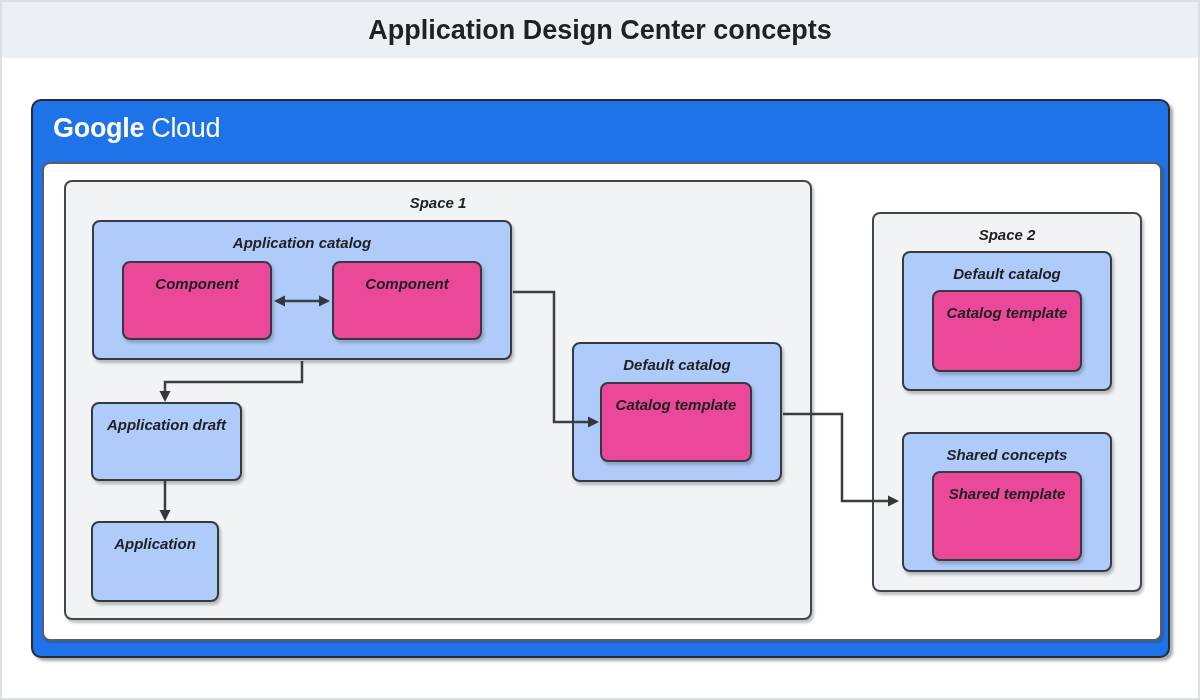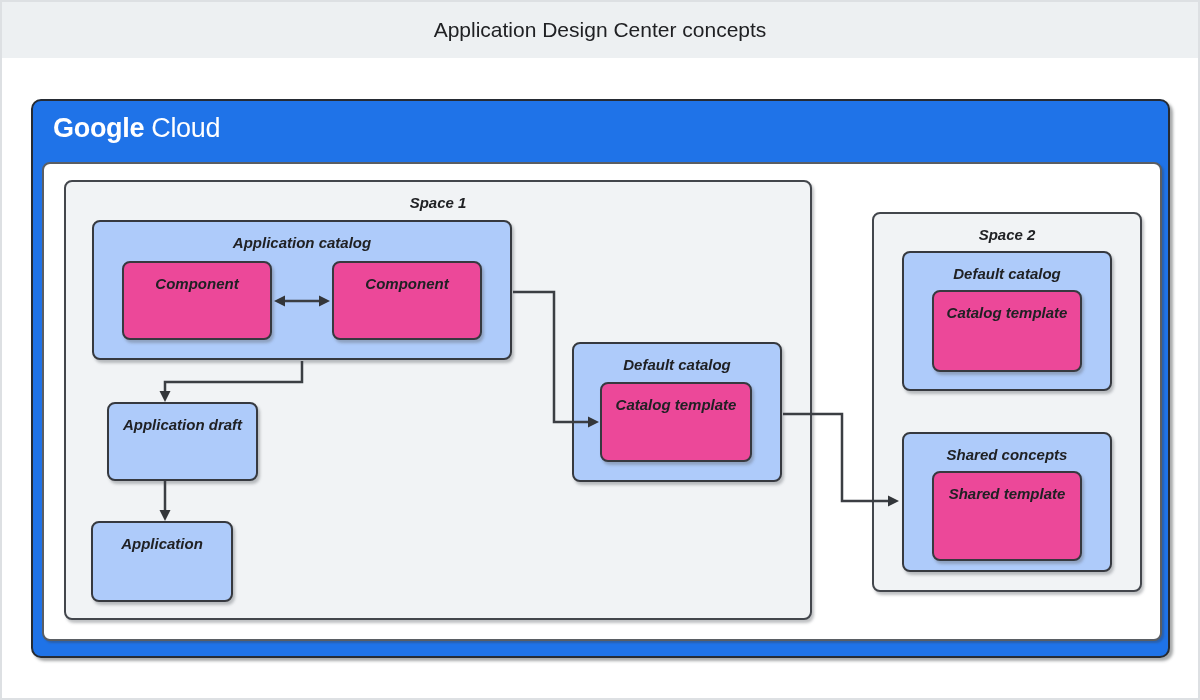--- a/index.html
+++ b/index.html
@@ -7,21 +7,21 @@
     position:relative; width:1200px; height:700px;
     box-sizing:border-box; border:2px solid #dde0e3;
     background:#ffffff; overflow:hidden;
     font-family:"Liberation Sans", sans-serif; color:#202124;
   }
   .header-strip {
     position:absolute; left:0; top:0; width:1196px; height:56px;
     background:#edf0f2; text-align:center;
   }
   .header-strip .title {
-    line-height:56px; font-size:21px; font-weight:normal; color:#202124;border-radius:23px;
+    line-height:56px; font-size:27px; font-weight:bold; color:#202124;border-radius:23px;
   }
   .gcp-frame {
     position:absolute; left:29px; top:97px; width:1139px; height:559px;
     background:#1f73e8; border:2px solid #262b33; border-radius:10px;
     box-sizing:border-box; box-shadow:3px 3px 3px rgba(60,64,67,0.45);
   }
   .gcp-logo {
     position:absolute; left:20px; top:12px; font-size:27px; color:#ffffff;
     letter-spacing:-0.3px; white-space:nowrap;
   }
@@ -71,25 +71,25 @@
   </div>
 
   <div class="box gray-box" style="left:120px; top:259px; width:150px; height:79px;">
     <span class="lbl">Component</span>
   </div>
 
   <div class="box gray-box" style="left:330px; top:259px; width:150px; height:79px;">
     <span class="lbl">Component</span>
   </div>
 
-  <div class="box blue-box" style="left:105px; top:400px; width:151px; height:79px;">
+  <div class="box blue-box" style="left:89px; top:400px; width:151px; height:79px;">
     <span class="lbl">Application draft</span>
   </div>
 
-  <div class="box blue-box" style="left:89px; top:519px; width:142px; height:81px;">
+  <div class="box blue-box" style="left:89px; top:519px; width:128px; height:81px;">
     <span class="lbl">Application</span>
   </div>
 
   <div class="box blue-box" style="left:570px; top:340px; width:210px; height:140px;">
     <span class="lbl">Default catalog</span>
   </div>
 
   <div class="box gray-box" style="left:598px; top:380px; width:152px; height:80px;">
     <span class="lbl">Catalog template</span>
   </div>

